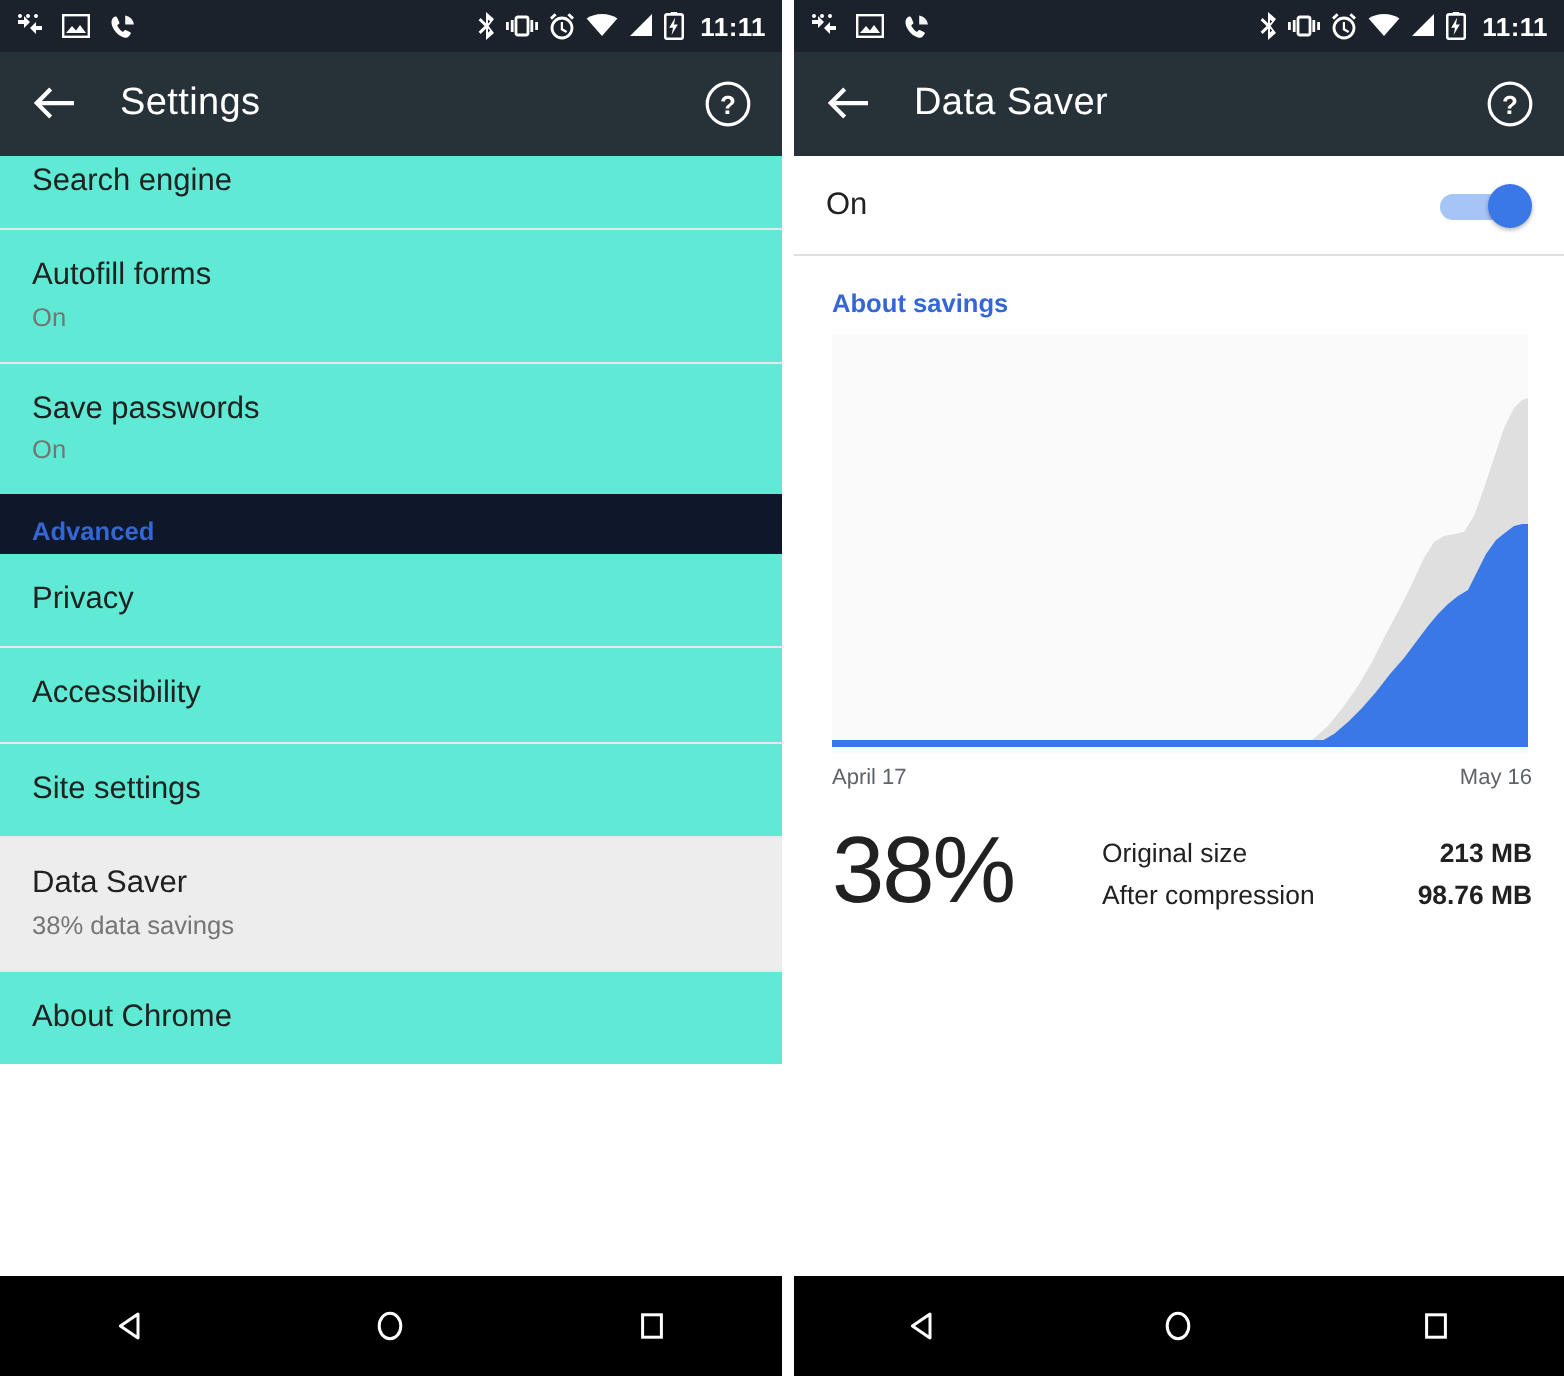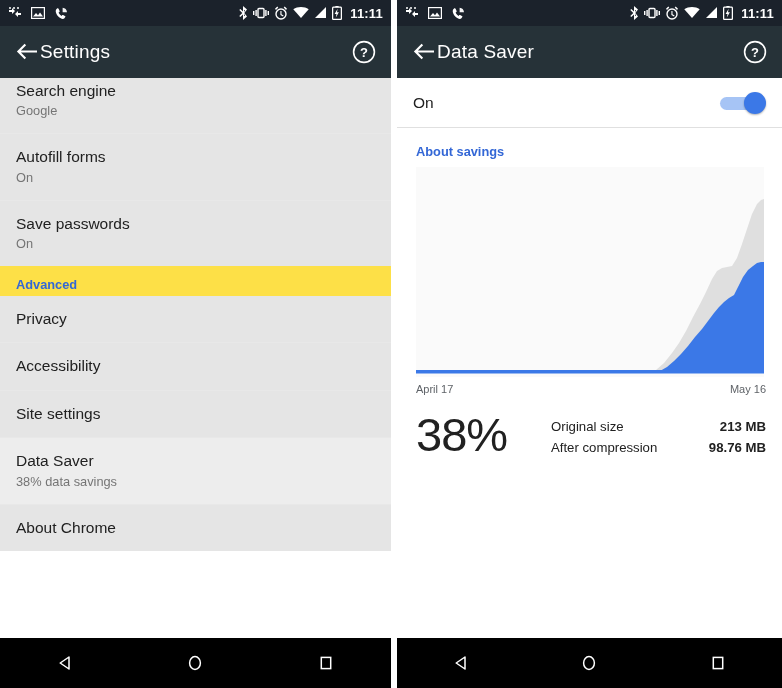--- a/index.html
+++ b/index.html
@@ -25,41 +25,41 @@
   .sb-ico { display:block; }
   .sb-time { font-size:13px; font-weight:bold; letter-spacing:.2px; margin-left:3px; }
 
   
   .appbar {
     height:52px; background:#263238; color:#fff;
     display:flex; align-items:center; padding:0 14px;
     flex:0 0 52px;
   }
   .appbar .back { width:26px; height:26px; display:flex; align-items:center; justify-content:center; cursor:pointer; }
-  .appbar .title { font-size:19px; font-weight:500; letter-spacing:.2px; }
+  .appbar .title { font-size:19px; margin-left:20px; font-weight:500; letter-spacing:.2px; }
   .appbar .help { margin-left:auto; width:26px; height:26px; display:flex; align-items:center; justify-content:center; cursor:pointer; }
 
   
   .content { flex:1 1 auto; overflow:hidden; background:#fff; position:relative; }
 
   
   .list { display:flex; flex-direction:column; }
   .row {
     padding:13px 16px 14px 16px;
     border-bottom:1px solid #e8e8e8;
-    background:#e5e5e5;
+    background:#5eead4;
   }
   .row.first { padding-top:3px; }
   .row.selected { background:#ededed; }
   .row.noline { border-bottom:none; }
   .row-title { font-size:15.5px; color:#212121; line-height:1.25; }
   .row-sub { font-size:12.8px; color:#757575; margin-top:3px; line-height:1.25; }
   .section-head {
     font-size:12.8px; color:#3367d6; font-weight:bold;
-    padding:11px 16px 4px 16px; background:#fde047;
+    padding:11px 16px 4px 16px; background:#0f172a;
   }
 
   
   .toggle-row {
     height:50px; display:flex; align-items:center;
     padding:0 16px; border-bottom:1px solid #e0e0e0;
   }
   .toggle-label { font-size:15.5px; color:#212121; }
   .switch { margin-left:auto; position:relative; width:46px; height:22px; cursor:pointer; }
   .switch .track {
@@ -173,21 +173,20 @@
           <text x="12" y="17" font-size="13" font-family="Liberation Sans, sans-serif" font-weight="bold" fill="#fff" text-anchor="middle">?</text>
         </svg>
       </div>
     </div>
 
     <div class="content">
       <div class="list">
 
         <div class="row first">
           <div class="row-title">Search engine</div>
-          <div class="row-sub">Google</div>
         </div>
 
 
         <div class="row">
           <div class="row-title">Autofill forms</div>
           <div class="row-sub">On</div>
         </div>
 
         <div class="row noline">
           <div class="row-title">Save passwords</div>

